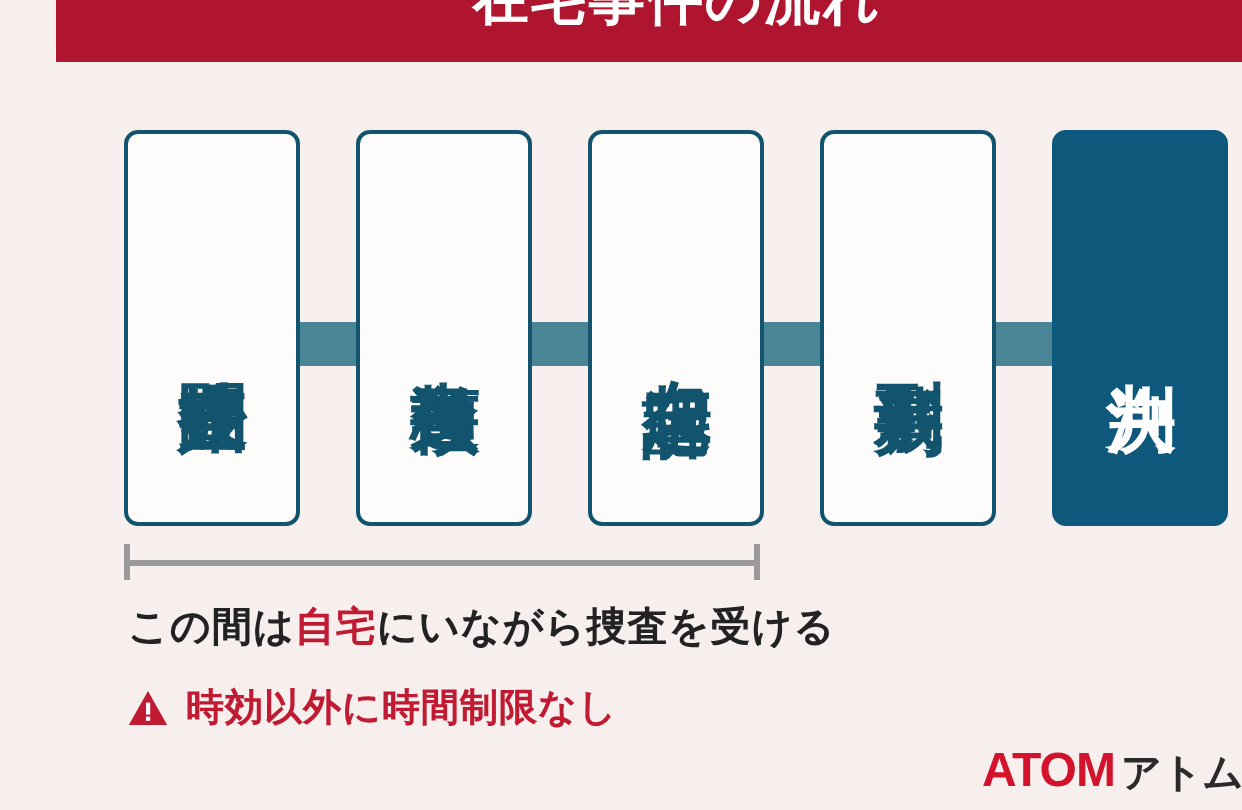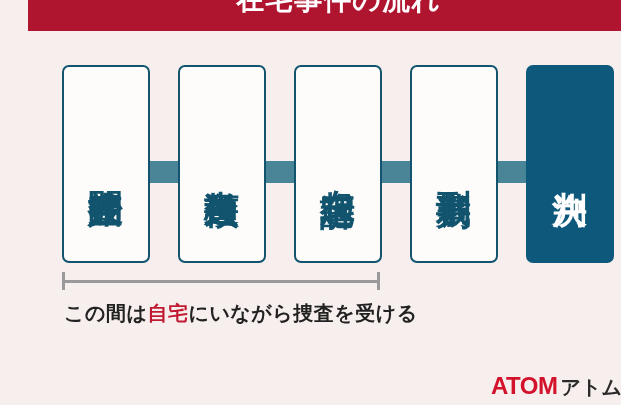--- a/index.html
+++ b/index.html
@@ -215,19 +215,27 @@
   <div class="bracket">
     <div class="cap left"></div>
     <div class="bar"></div>
     <div class="cap right"></div>
   </div>
 
   <div class="note-main">
     <span>この間は</span><span class="hl">自宅</span><span>にいながら捜査を受ける</span>
   </div>
 
+  <div class="note-warn">
+    <svg class="warn-icon" viewBox="0 0 20 18">
+      <path d="M10 0.5 L19.6 17.5 L0.4 17.5 Z" fill="#c01b33"></path>
+      <rect x="9" y="6.3" width="2.1" height="6" fill="#ffffff"></rect>
+      <rect x="9" y="13.3" width="2.1" height="2.1" fill="#ffffff"></rect>
+    </svg>
+    <span>時効以外に時間制限なし</span>
+  </div>
 
   <div class="logo">
     <span class="logo-mark">ATOM</span>
     <span class="logo-name">アトム法律事務</span>
   </div>
 
 </div>
 
 </body></html>

